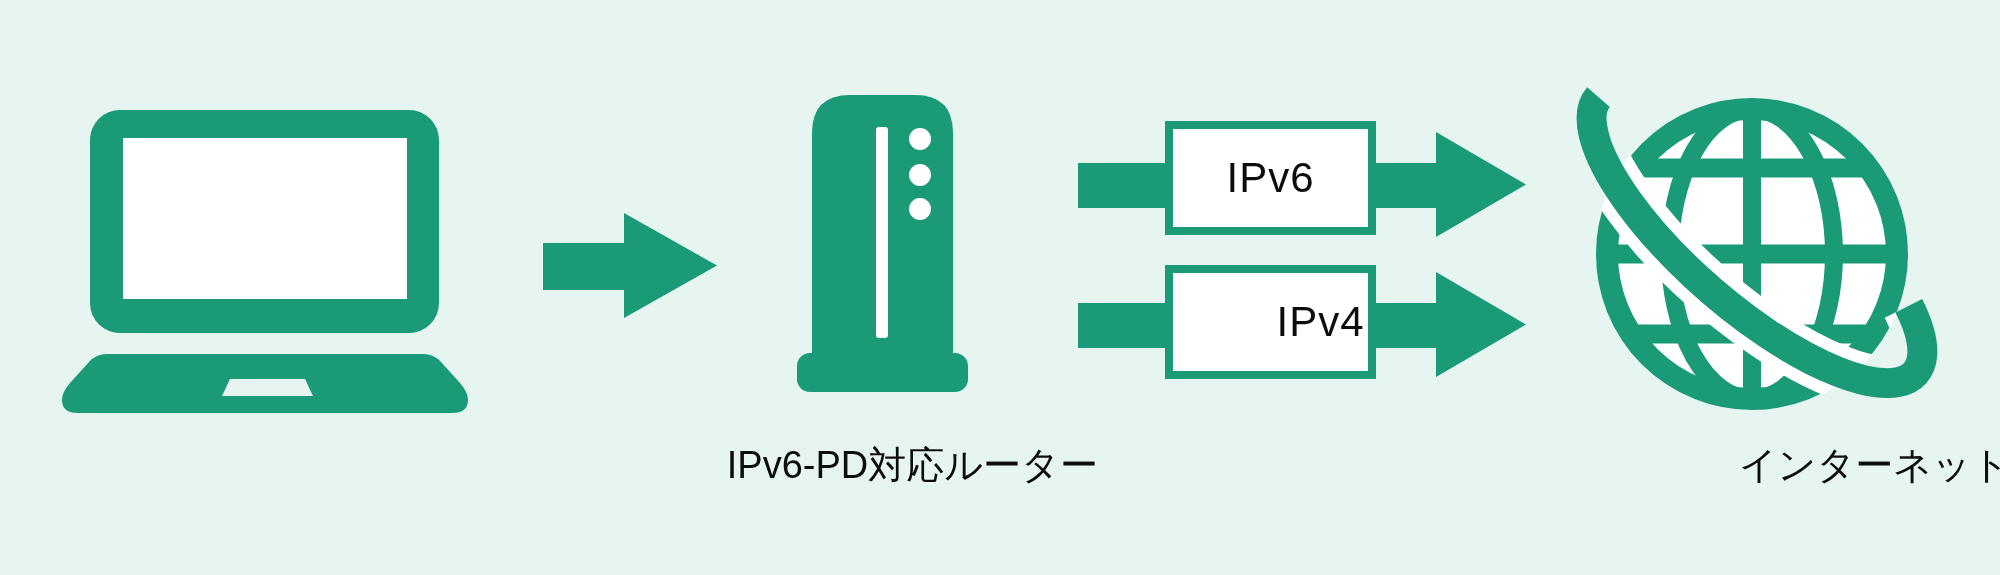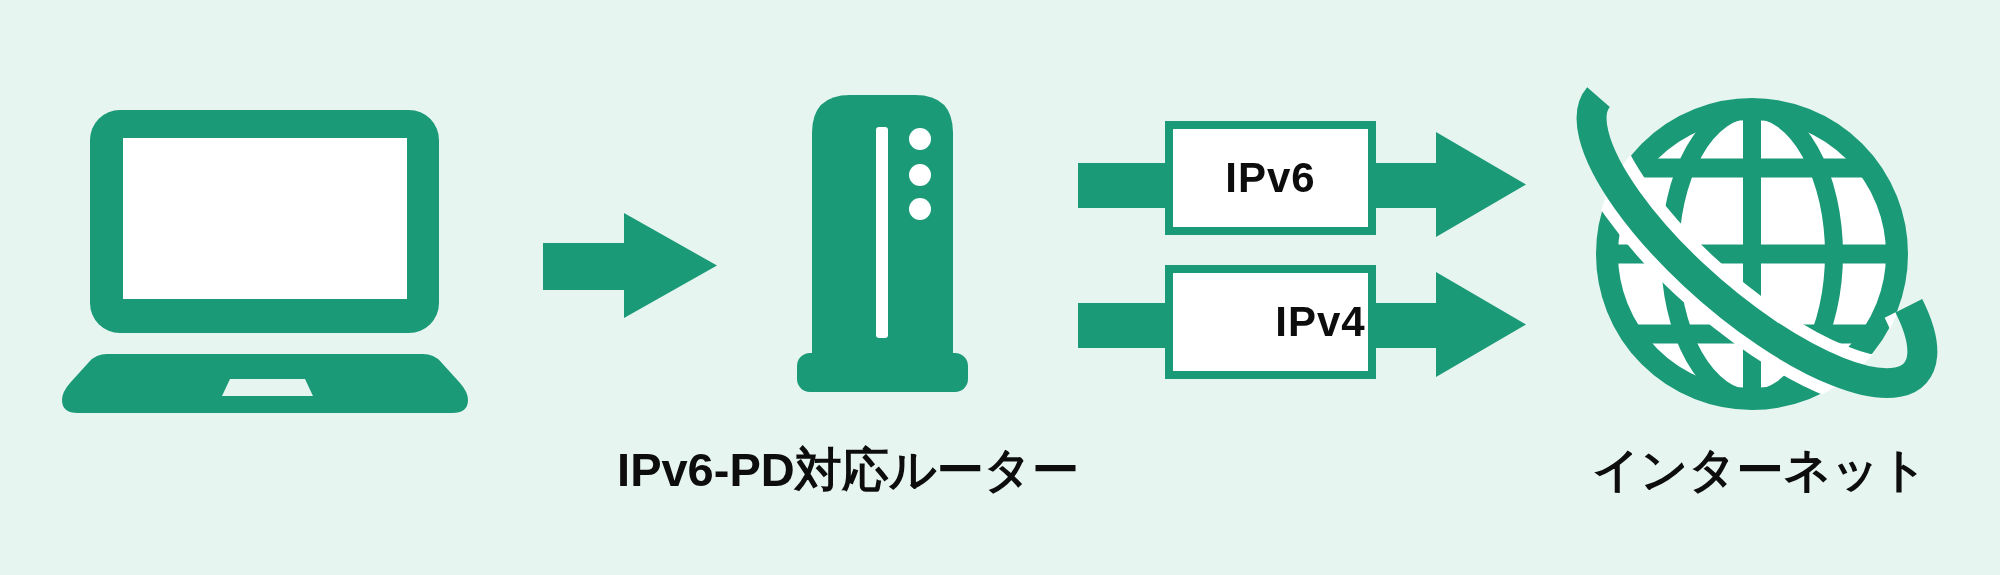--- a/index.html
+++ b/index.html
@@ -20,35 +20,35 @@
   .canvas{position:absolute;left:0;top:0;width:2000px;height:575px;}
   svg.gfx{position:absolute;left:0;top:0;display:block;}
   .c-accent{fill:var(--accent);}
   .c-white{fill:var(--surface);}
   .c-bg{fill:var(--background);}
   .s-accent{fill:none;stroke:var(--accent);}
   .s-halo{fill:none;stroke:var(--surface);}
   .box-frame{fill:var(--surface);stroke:var(--accent);stroke-width:8;}
   .label{
     position:absolute;
-    font-weight:700;
+    font-weight:400;
     color:var(--ink);
     line-height:1;
     white-space:nowrap;
   }
   .proto-label{
     width:211px;height:114px;
     display:flex;align-items:center;justify-content:center;
     font-size:42px;
     letter-spacing:1px;
   }
   .caption-label{
     width:500px;
-    text-align:center;
-    font-size:47px;
+    text-align:right;
+    font-size:38px;
   }
 </style>
 </head>
 <body>
 
 <div class="canvas">
 
   <svg class="gfx" width="2000" height="575" viewBox="0 0 2000 575">
     <defs>
       <clipPath id="globe-inner">

